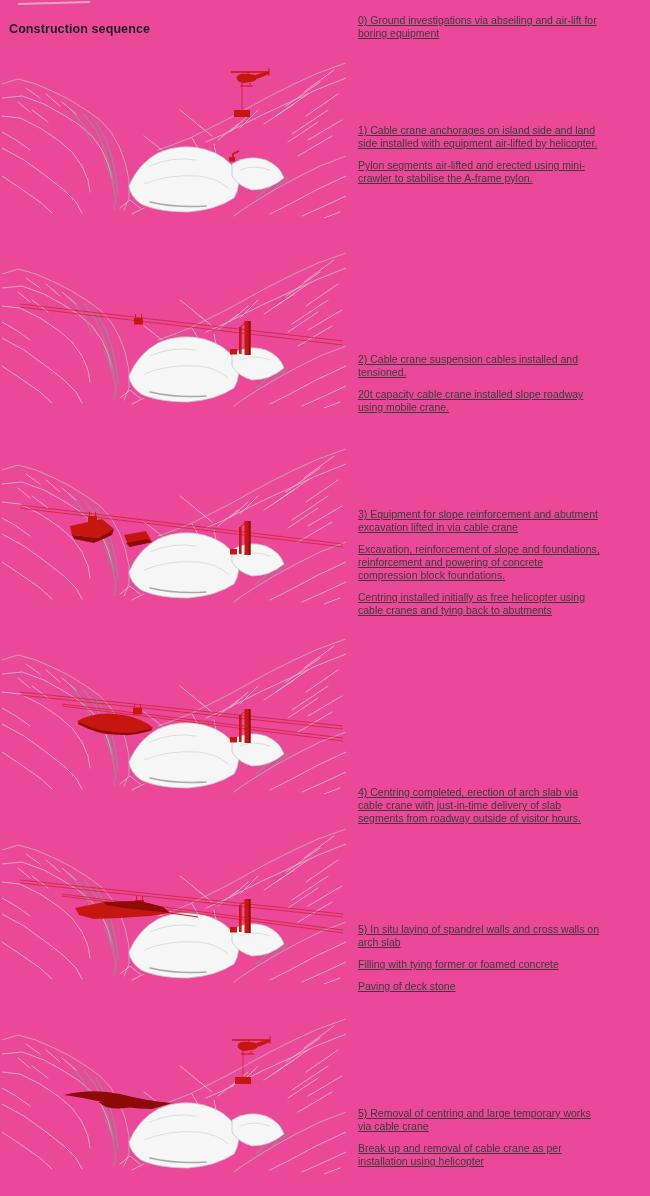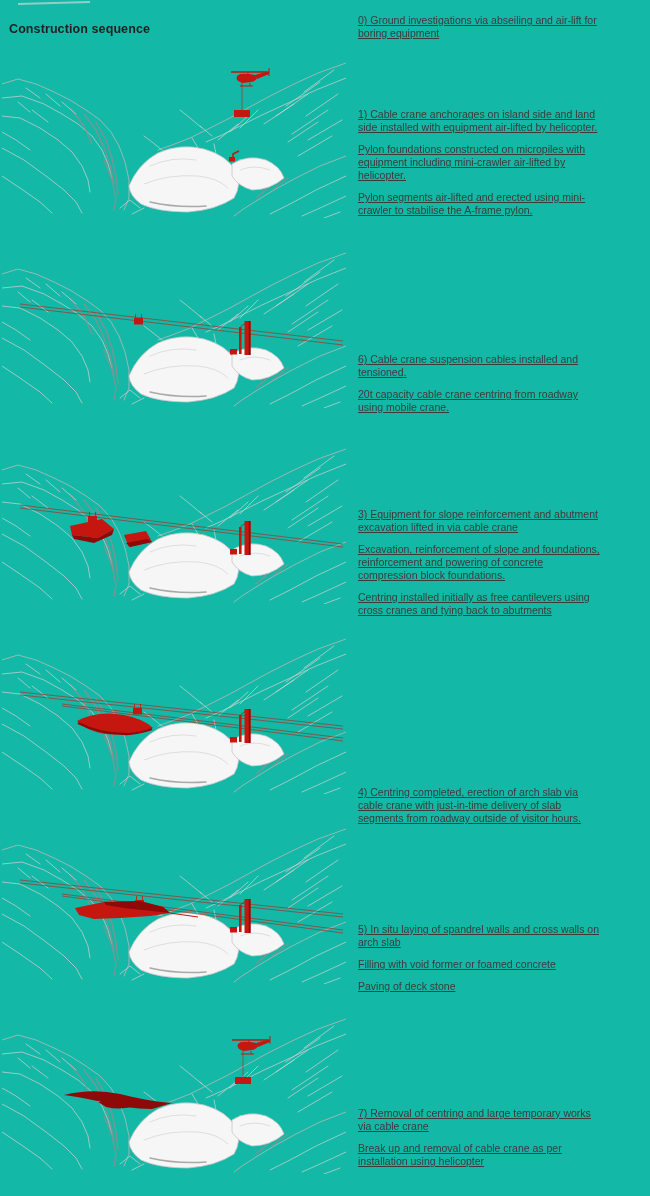--- a/index.html
+++ b/index.html
@@ -1,17 +1,17 @@
 <!DOCTYPE html>
 <html style="--red: #c5170f; --dark_red: #8d0a08; --text: #3b3b3b;"><head>
 <meta charset="utf-8">
 <style>
   html,body{margin:0;padding:0;background:#ffffff;}
   .page{
-    position:relative;width:650px;height:1196px;background:#14b8a6;overflow:hidden;
+    position:relative;width:650px;height:1196px;background:#ec4899;overflow:hidden;
     font-family:"Liberation Sans", sans-serif;color:var(--text,#3b3b3b);
   }
   .title{
     position:absolute;left:9px;top:14px;font-size:12.5px;font-weight:bold;
     color:#1f1f1f;letter-spacing:.1px;
   }
   .smudge{
     position:absolute;left:18px;top:2px;width:72px;height:2px;
     background:#d9d9d9;opacity:.65;transform:rotate(-1.5deg);
   }
@@ -95,49 +95,48 @@
   </svg>
 
   <div class="smudge"></div>
 
   <h1 class="title">Construction sequence</h1>
 
   <section class="stagetext" style="top:14px">
     <p>0) Ground investigations via abseiling and air-lift for boring equipment</p>
   </section>
 
-  <section class="stagetext" style="top:108px">
+  <section class="stagetext" style="top:124px">
     <p>1) Cable crane anchorages on island side and land side installed with equipment air-lifted by helicopter.</p>
-    <p>Pylon foundations constructed on micropiles with equipment including mini-crawler air-lifted by helicopter.</p>
     <p>Pylon segments air-lifted and erected using mini-crawler to stabilise the A-frame pylon.</p>
   </section>
 
   <section class="stagetext" style="top:353px">
-    <p>6) Cable crane suspension cables installed and tensioned.</p>
-    <p>20t capacity cable crane centring from roadway using mobile crane.</p>
+    <p>2) Cable crane suspension cables installed and tensioned.</p>
+    <p>20t capacity cable crane installed slope roadway using mobile crane.</p>
   </section>
 
   <section class="stagetext" style="top:508px">
     <p>3) Equipment for slope reinforcement and abutment excavation lifted in via cable crane</p>
     <p>Excavation, reinforcement of slope and foundations, reinforcement and powering of concrete compression block foundations.</p>
-    <p>Centring installed initially as free cantilevers using cross cranes and tying back to abutments</p>
+    <p>Centring installed initially as free helicopter using cable cranes and tying back to abutments</p>
   </section>
 
   <section class="stagetext" style="top:786px">
     <p>4) Centring completed, erection of arch slab via cable crane with just-in-time delivery of slab segments from roadway outside of visitor hours.</p>
   </section>
 
   <section class="stagetext" style="top:923px">
     <p>5) In situ laying of spandrel walls and cross walls on arch slab</p>
-    <p>Filling with void former or foamed concrete</p>
+    <p>Filling with tying former or foamed concrete</p>
     <p>Paving of deck stone</p>
   </section>
 
   <section class="stagetext" style="top:1107px">
-    <p>7) Removal of centring and large temporary works via cable crane</p>
+    <p>5) Removal of centring and large temporary works via cable crane</p>
     <p>Break up and removal of cable crane as per installation using helicopter</p>
   </section>
 
   <figure class="panel" style="top:58px">
     <svg viewBox="0 0 344 160">
       <use href="#gorge" xlink:href="#gorge"></use>
       <use href="#heli" xlink:href="#heli" transform="translate(246,22)"></use>
       <line class="cable" x1="240" y1="28" x2="240" y2="52" stroke-width="1"></line>
       <rect class="rf" x="232" y="52" width="16" height="7"></rect>
       <path class="rs" d="M231,102 L231,96 L237,93" stroke-width="1.6"></path>

